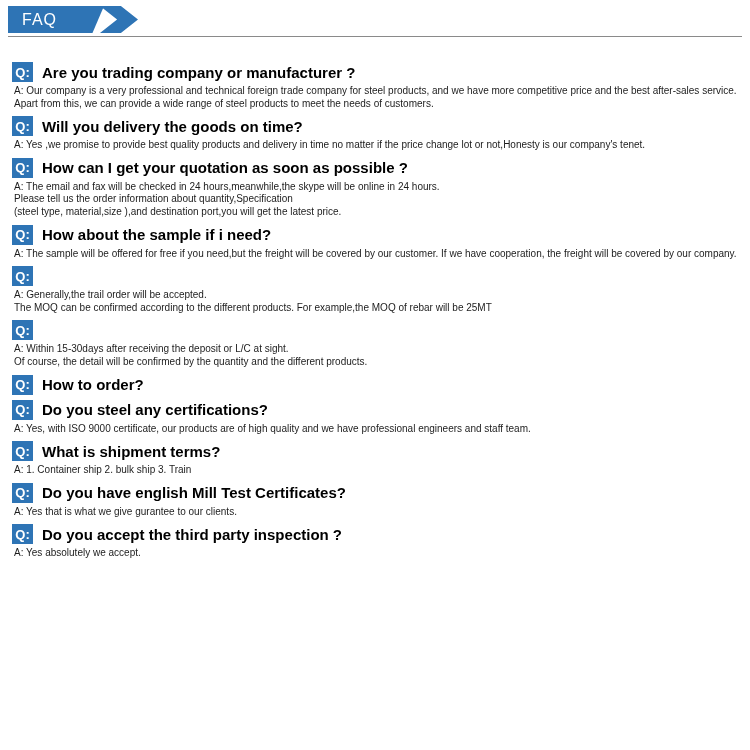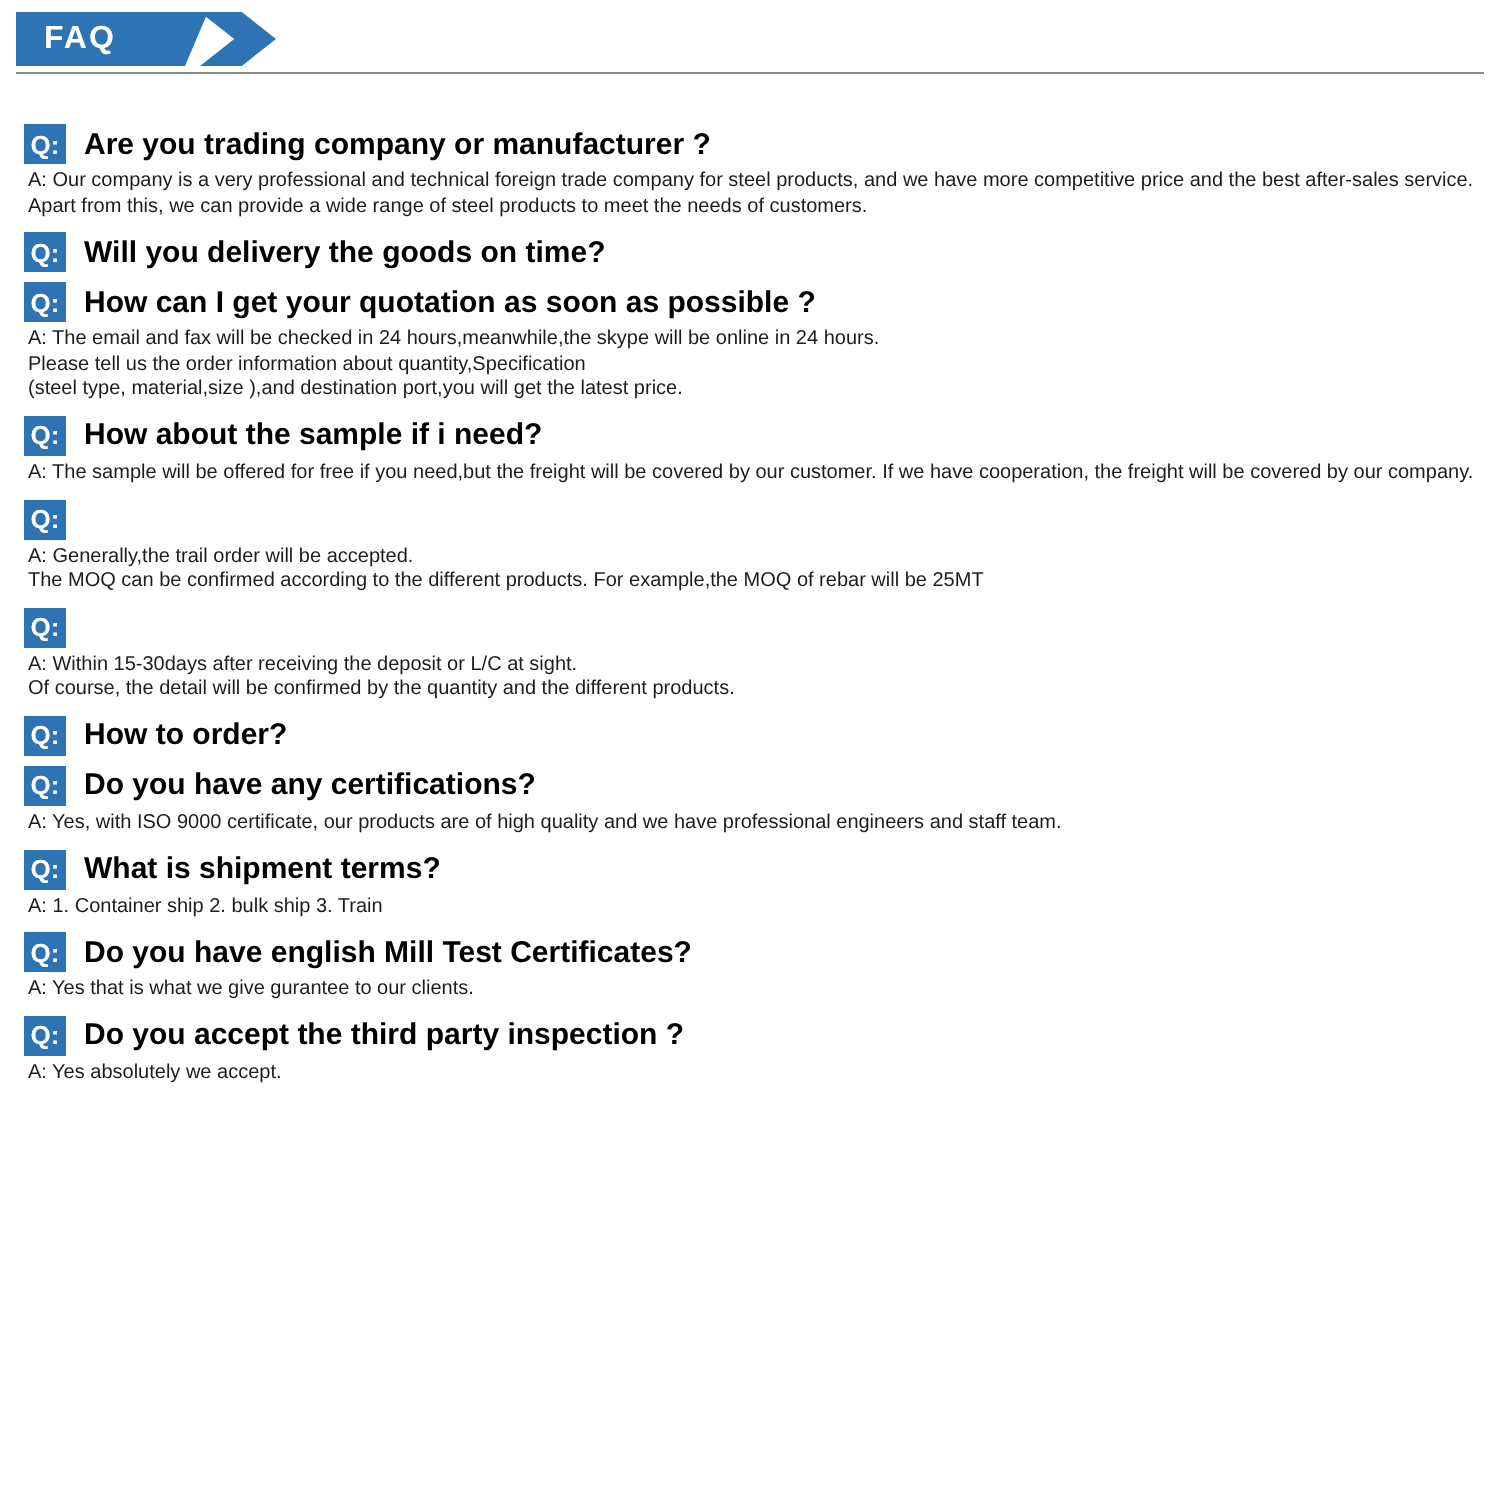--- a/index.html
+++ b/index.html
@@ -21,21 +21,21 @@
     height:34px;
     margin:6px 8px 0 8px;
   }
   .banner-ribbon{
     position:absolute; left:0; top:0;
     width:96px; height:27px;
     background:var(--accent);
     color:#ffffff;
     display:flex; align-items:center;
     padding-left:14px;
-    font-size:16px; font-weight:bold; letter-spacing:1px;
+    font-size:16px; font-weight:normal; letter-spacing:1px;
     clip-path:polygon(0 0, 100% 0, 88% 100%, 0 100%);
   }
   .banner-chevron{
     position:absolute; left:92px; top:0;
     width:38px; height:27px;
     background:var(--accent);
     clip-path:polygon(0 0, 55% 0, 100% 50%, 55% 100%, 0 100%, 45% 50%);
   }
   .banner-line{
     position:absolute; left:0; right:0; top:30px;
@@ -91,20 +91,21 @@
       <span class="q-text">Are you trading company or manufacturer ?</span>
     </div>
     <div class="a-text">A: Our company is a very professional and technical foreign trade company for steel products, and we have more competitive price and the best after-sales service. Apart from this, we can provide a wide range of steel products to meet the needs of customers.</div>
   </div>
 
   <div class="faq-item">
     <div class="q-row">
       <span class="q-badge">Q:</span>
       <span class="q-text">Will you delivery the goods on time?</span>
     </div>
+    <div class="a-text">A: Yes ,we promise to provide best quality products and delivery in time no matter if  the price change lot or not,Honesty is our company's tenet.</div>
   </div>
 
   <div class="faq-item">
     <div class="q-row">
       <span class="q-badge">Q:</span>
       <span class="q-text">How can I get your quotation as soon as possible ?</span>
     </div>
     <div class="a-text">A: The email and fax will be checked in 24 hours,meanwhile,the skype will be online in 24 hours.
 Please tell us the order information about quantity,Specification
 (steel type, material,size ),and destination port,you will get the latest price.</div>
@@ -137,21 +138,21 @@
   <div class="faq-item">
     <div class="q-row">
       <span class="q-badge">Q:</span>
       <span class="q-text">How to order?</span>
     </div>
   </div>
 
   <div class="faq-item">
     <div class="q-row">
       <span class="q-badge">Q:</span>
-      <span class="q-text">Do you have any certifications?</span>
+      <span class="q-text">Do you steel any certifications?</span>
     </div>
     <div class="a-text">A: Yes, with ISO 9000 certificate, our products are of high quality and we have professional engineers and staff team.</div>
   </div>
 
   <div class="faq-item">
     <div class="q-row">
       <span class="q-badge">Q:</span>
       <span class="q-text">What is shipment terms?</span>
     </div>
     <div class="a-text">A: 1. Container ship 2. bulk ship 3. Train</div>

